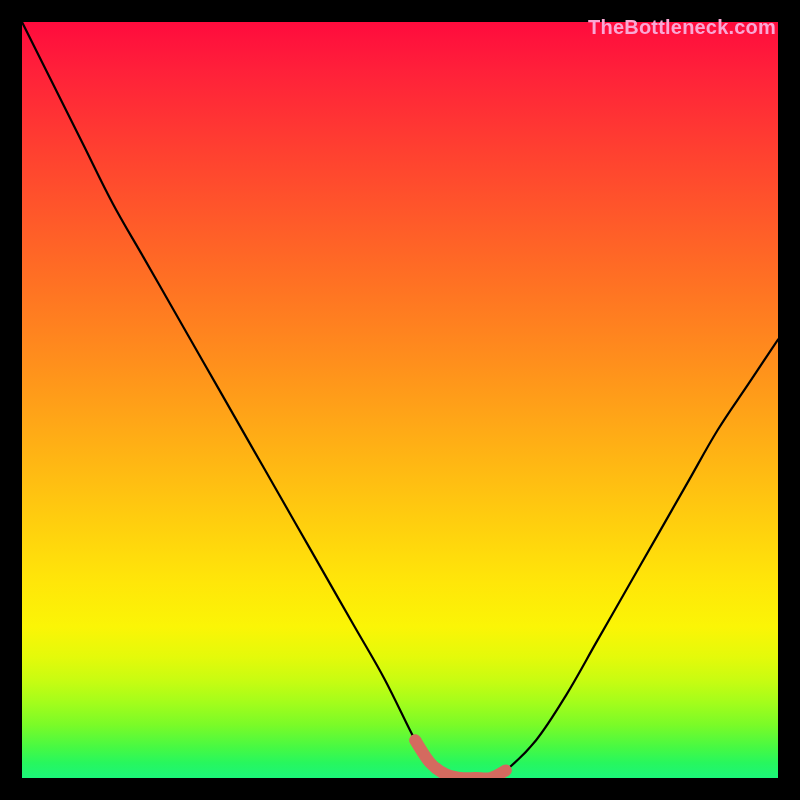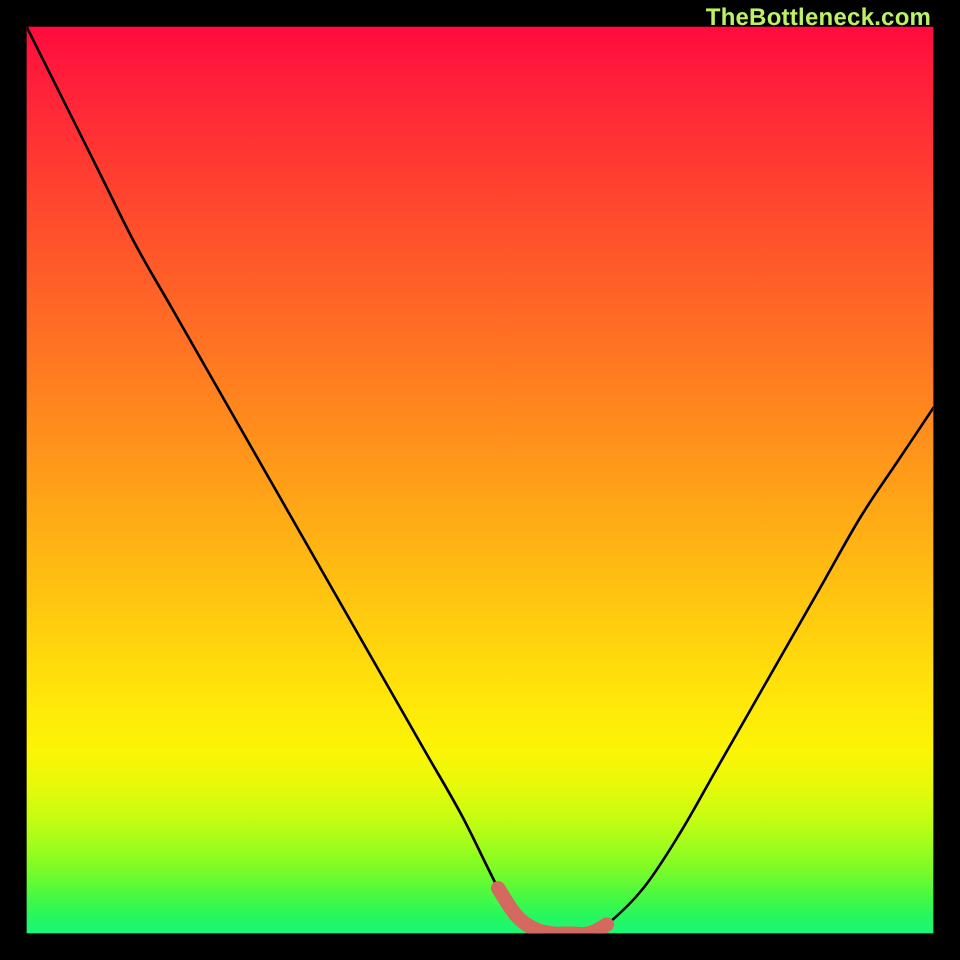--- a/index.html
+++ b/index.html
@@ -50,26 +50,26 @@
       #1bf579 100%
     );
   }
   .svg-layer {
     position: absolute;
     top: 0;
     left: 0;
   }
   .watermark {
     position: absolute;
-    top: 4px;
+    top: 16px;
     right: 24px;
     font-family: Arial, Helvetica, sans-serif;
     font-size: 20px;
     font-weight: 600;
-    color: #bef264;
+    color: #f9a8d4;
     letter-spacing: 0.2px;
   }
 </style>
 </head>
 <body>
 
 <div class="frame">
   <div class="plot">
     <div class="gradient"></div>
     <svg class="svg-layer" width="756" height="756" viewBox="0 0 756 756">

